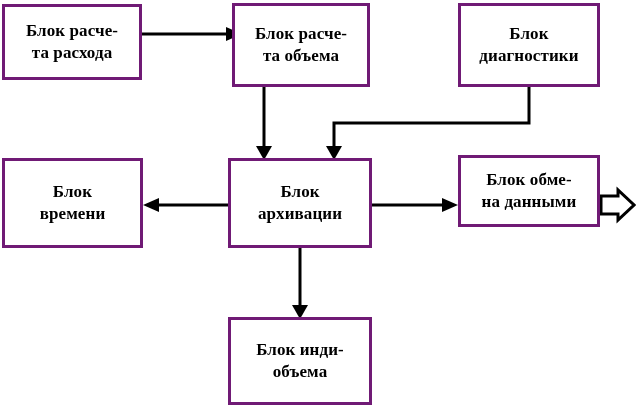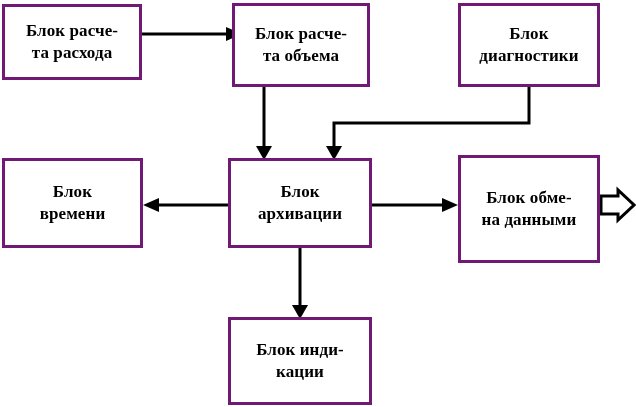--- a/index.html
+++ b/index.html
@@ -104,23 +104,23 @@
   <div class="block" style="left:2px; top:158px; width:141px; height:90px;">
     <span class="block-label">Блок
 времени</span>
   </div>
 
   <div class="block" style="left:228px; top:158px; width:144px; height:90px;">
     <span class="block-label">Блок
 архивации</span>
   </div>
 
-  <div class="block" style="left:458px; top:155px; width:142px; height:108px;">
+  <div class="block" style="left:458px; top:155px; width:142px; height:72px;">
     <span class="block-label">Блок обме-
 на данными</span>
   </div>
 
   <div class="block" style="left:228px; top:317px; width:144px; height:88px;">
     <span class="block-label">Блок инди-
-кации</span>
+объема</span>
   </div>
 
 </div>
 
 </body></html>

